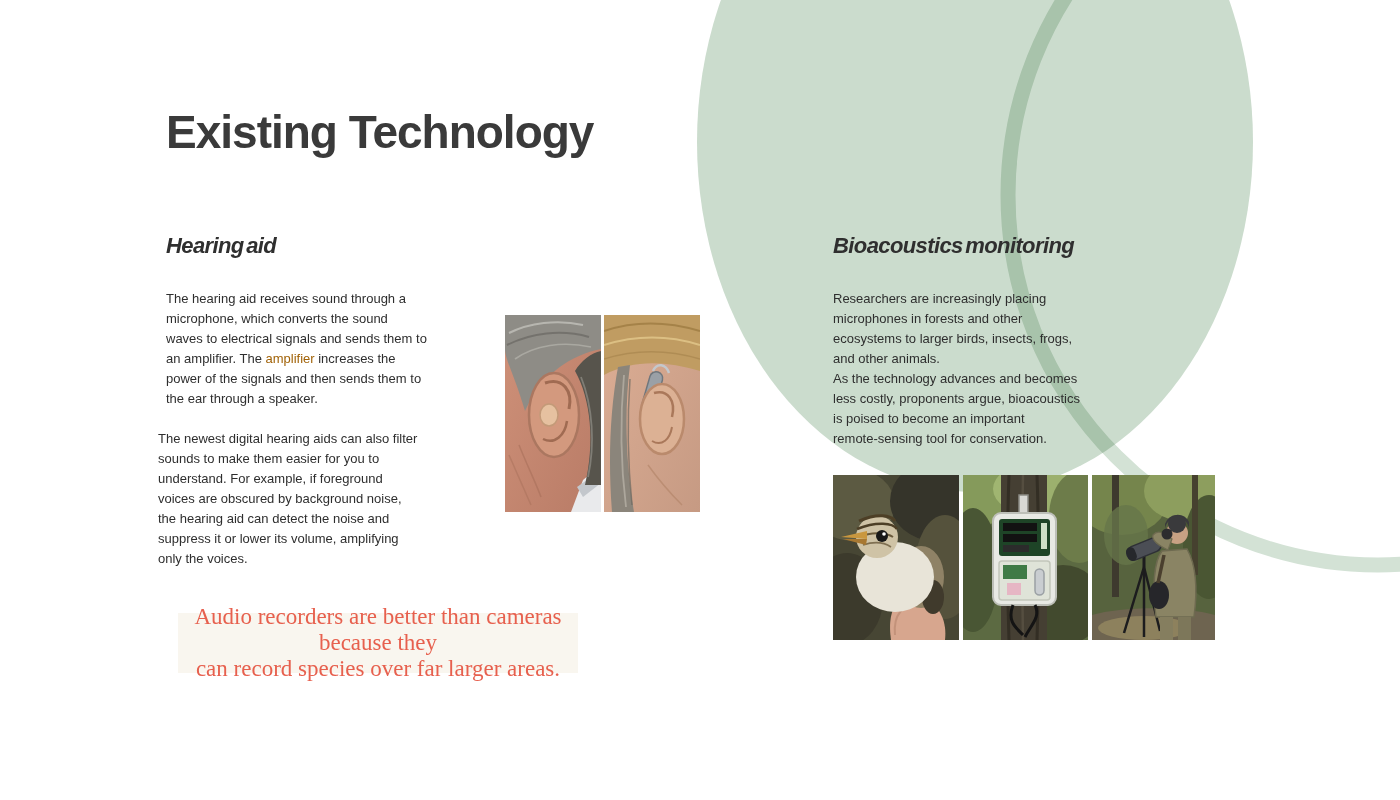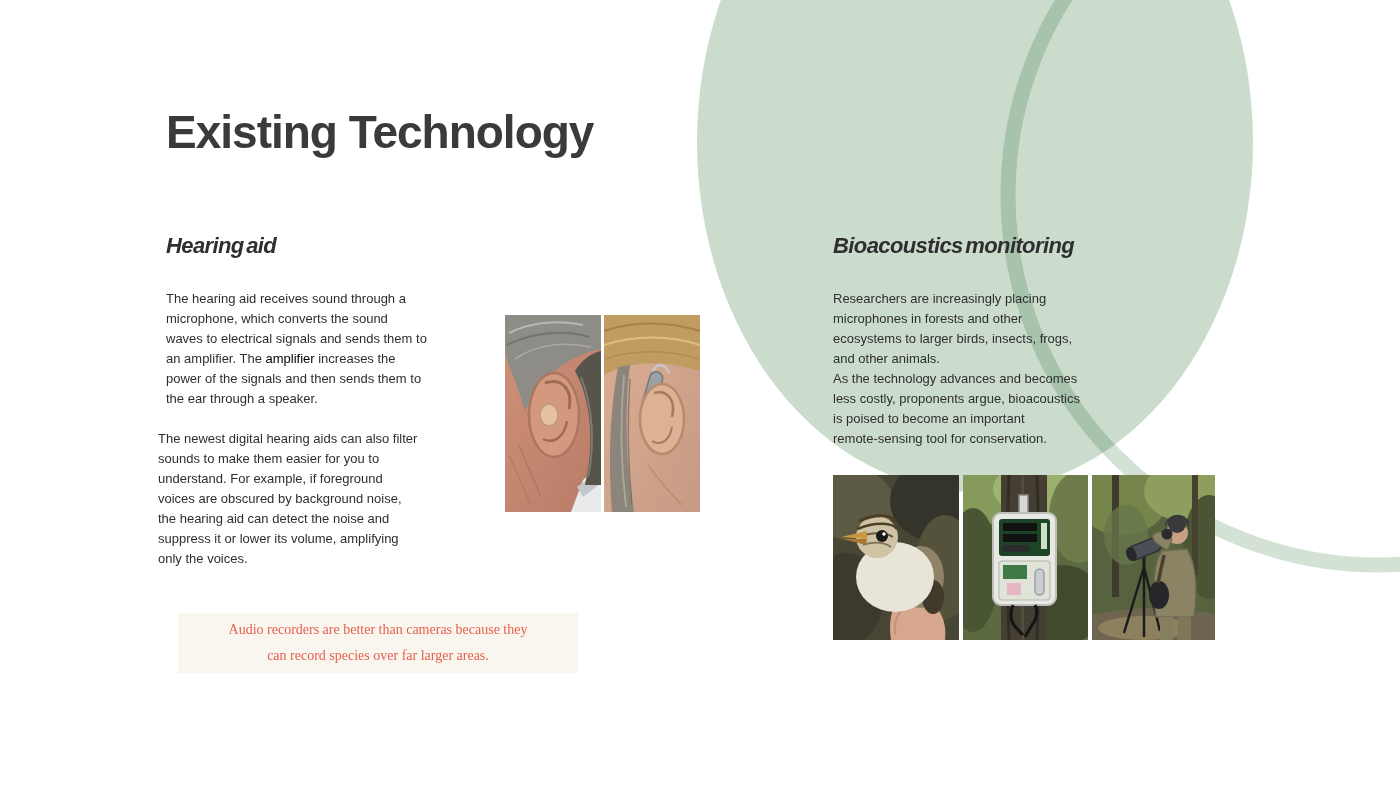--- a/index.html
+++ b/index.html
@@ -35,38 +35,38 @@
   .body-text {
     font-size: 13px; line-height: 20px;
     color: #2e2e2e;
     white-space: pre-line;
     width: 335px; margin: 0;
   }
   #para1 { left: 166px; top: 289px; }
   #para2 { left: 158px; top: 429px; }
   #para-right { left: 833px; top: 289px; }
 
-  .link-green { color: #000000; cursor: pointer; }
+  .link-green { color: #a16207; cursor: pointer; }
 
   .figure-ears {
     left: 505px; top: 315px;
     width: 195px; height: 197px;
     display: flex; gap: 3px;
   }
   .figure-ears svg { height: 197px; }
 
   .quote-box {
     left: 178px; top: 613px;
     width: 400px; height: 60px;
     background: #f9f6ef;
     display: flex; align-items: center; justify-content: center;
   }
   .quote-text {
     font-family: "Liberation Serif", serif;
-    font-size: 14px; line-height: 26px;
+    font-size: 23px; line-height: 26px;
     color: #e7604e;
     text-align: center;
     white-space: pre-line;
     margin: 0;
   }
 
   .photos-row {
     left: 833px; top: 475px;
     display: flex; gap: 4px;
   }

